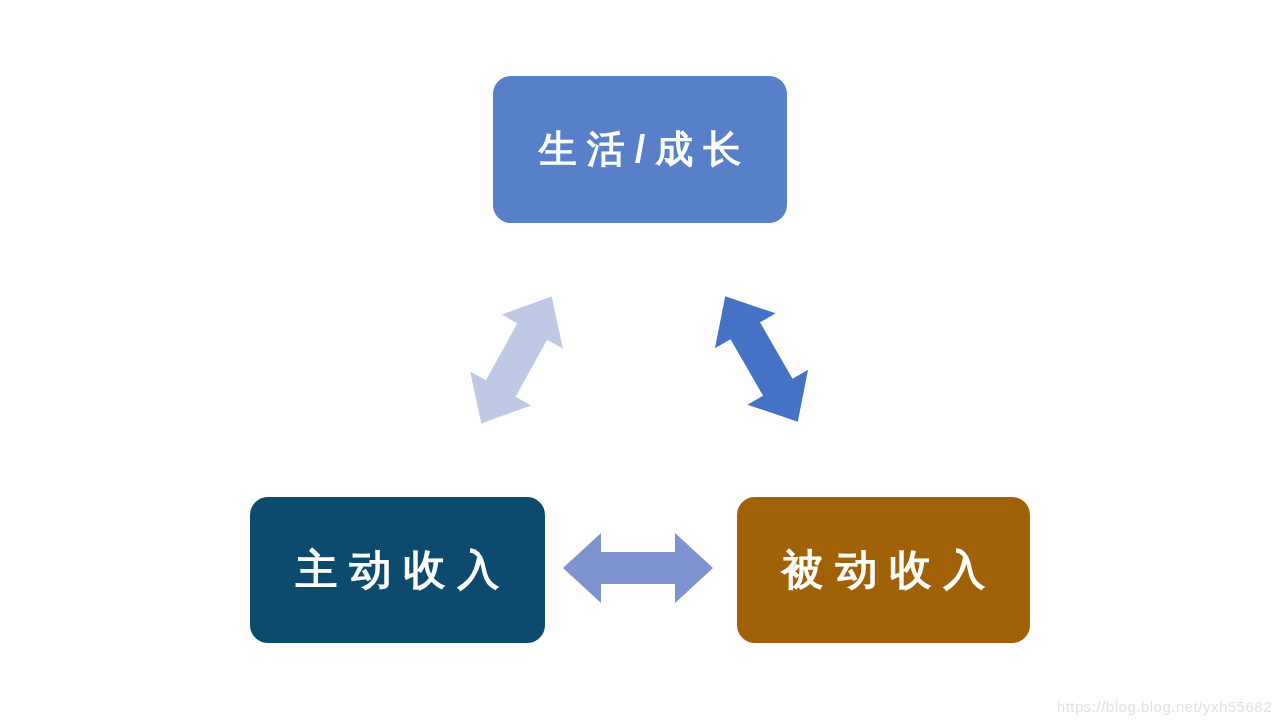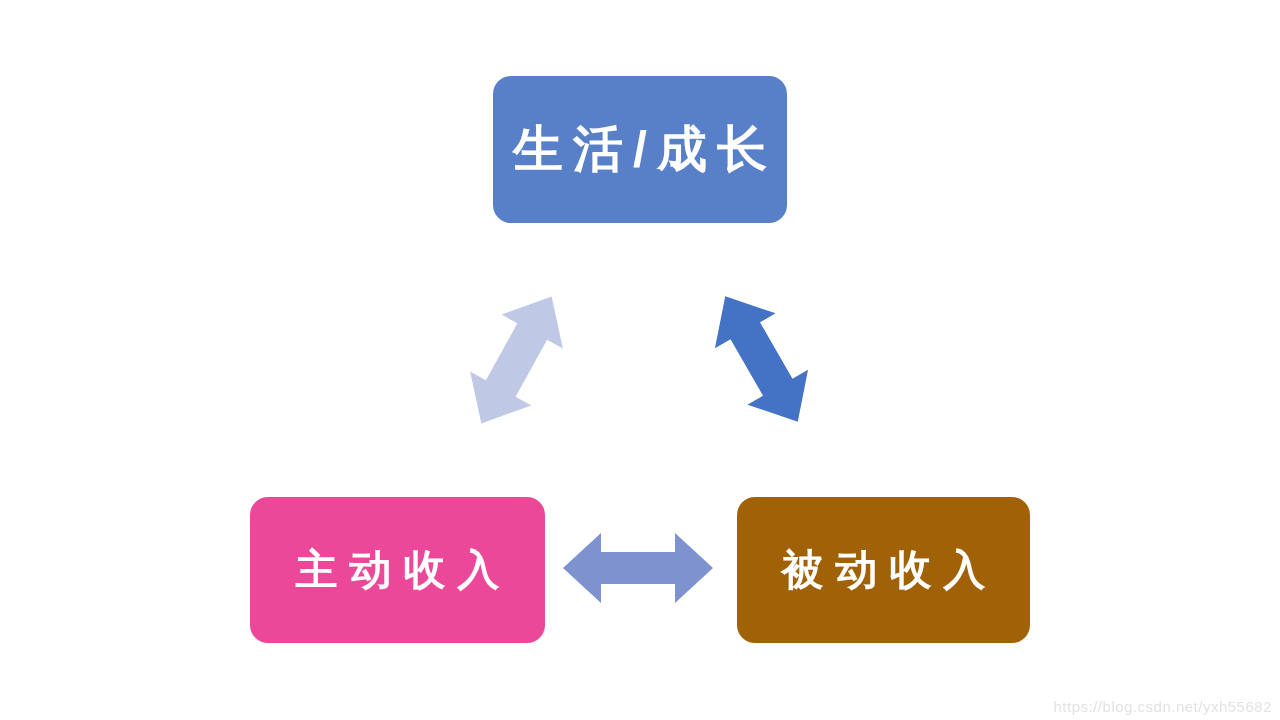--- a/index.html
+++ b/index.html
@@ -22,21 +22,21 @@
     display: flex;
     align-items: center;
     justify-content: center;
     color: #ffffff;
     font-weight: bold;
     text-align: center;
   }
   .node-top {
     left: 493px; top: 76px;
     width: 294px; height: 147px;
-    font-size: 50px;
+    font-size: 38px;
     letter-spacing: 10px;
     text-indent: 10px; 
   }
   .node-bl {
     left: 250px; top: 497px;
     width: 295px; height: 146px;
     font-size: 42px;
     letter-spacing: 12px;
     text-indent: 12px;
   }
@@ -77,35 +77,35 @@
 </style>
 </head>
 <body>
 
 <div class="canvas">
 
   <div class="node node-top" style="background-color: rgb(88, 128, 200);">
     <span>生活/成长</span>
   </div>
 
-  <div class="node node-bl" style="background-color: #ec4899;">
+  <div class="node node-bl" style="background-color: #0c4a6e;">
     <span>主动收入</span>
   </div>
 
   <div class="node node-br" style="background-color: #a16207;">
     <span>被动收入</span>
   </div>
 
   <svg class="arrow arrow-left" viewBox="0 0 145 70" aria-hidden="true">
     <polygon points="0,35 40,0 40,18 105,18 105,0 145,35 105,70 105,52 40,52 40,70" fill="#bfc9e6"></polygon>
   </svg>
 
   <svg class="arrow arrow-right" viewBox="0 0 145 70" aria-hidden="true">
     <polygon points="0,35 40,0 40,18 105,18 105,0 145,35 105,70 105,52 40,52 40,70" fill="#4472c4"></polygon>
   </svg>
 
   <svg class="arrow arrow-mid" viewBox="0 0 150 74" aria-hidden="true">
     <polygon points="0,37 38,2 38,21 112,21 112,2 150,37 112,72 112,53 38,53 38,72" fill="#7d92ce"></polygon>
   </svg>
 
-  <div class="watermark">https://blog.csdn.net/yxh55682</div>
+  <div class="watermark">https://blog.blog.net/yxh55682</div>
 
 </div>
 
 </body></html>

